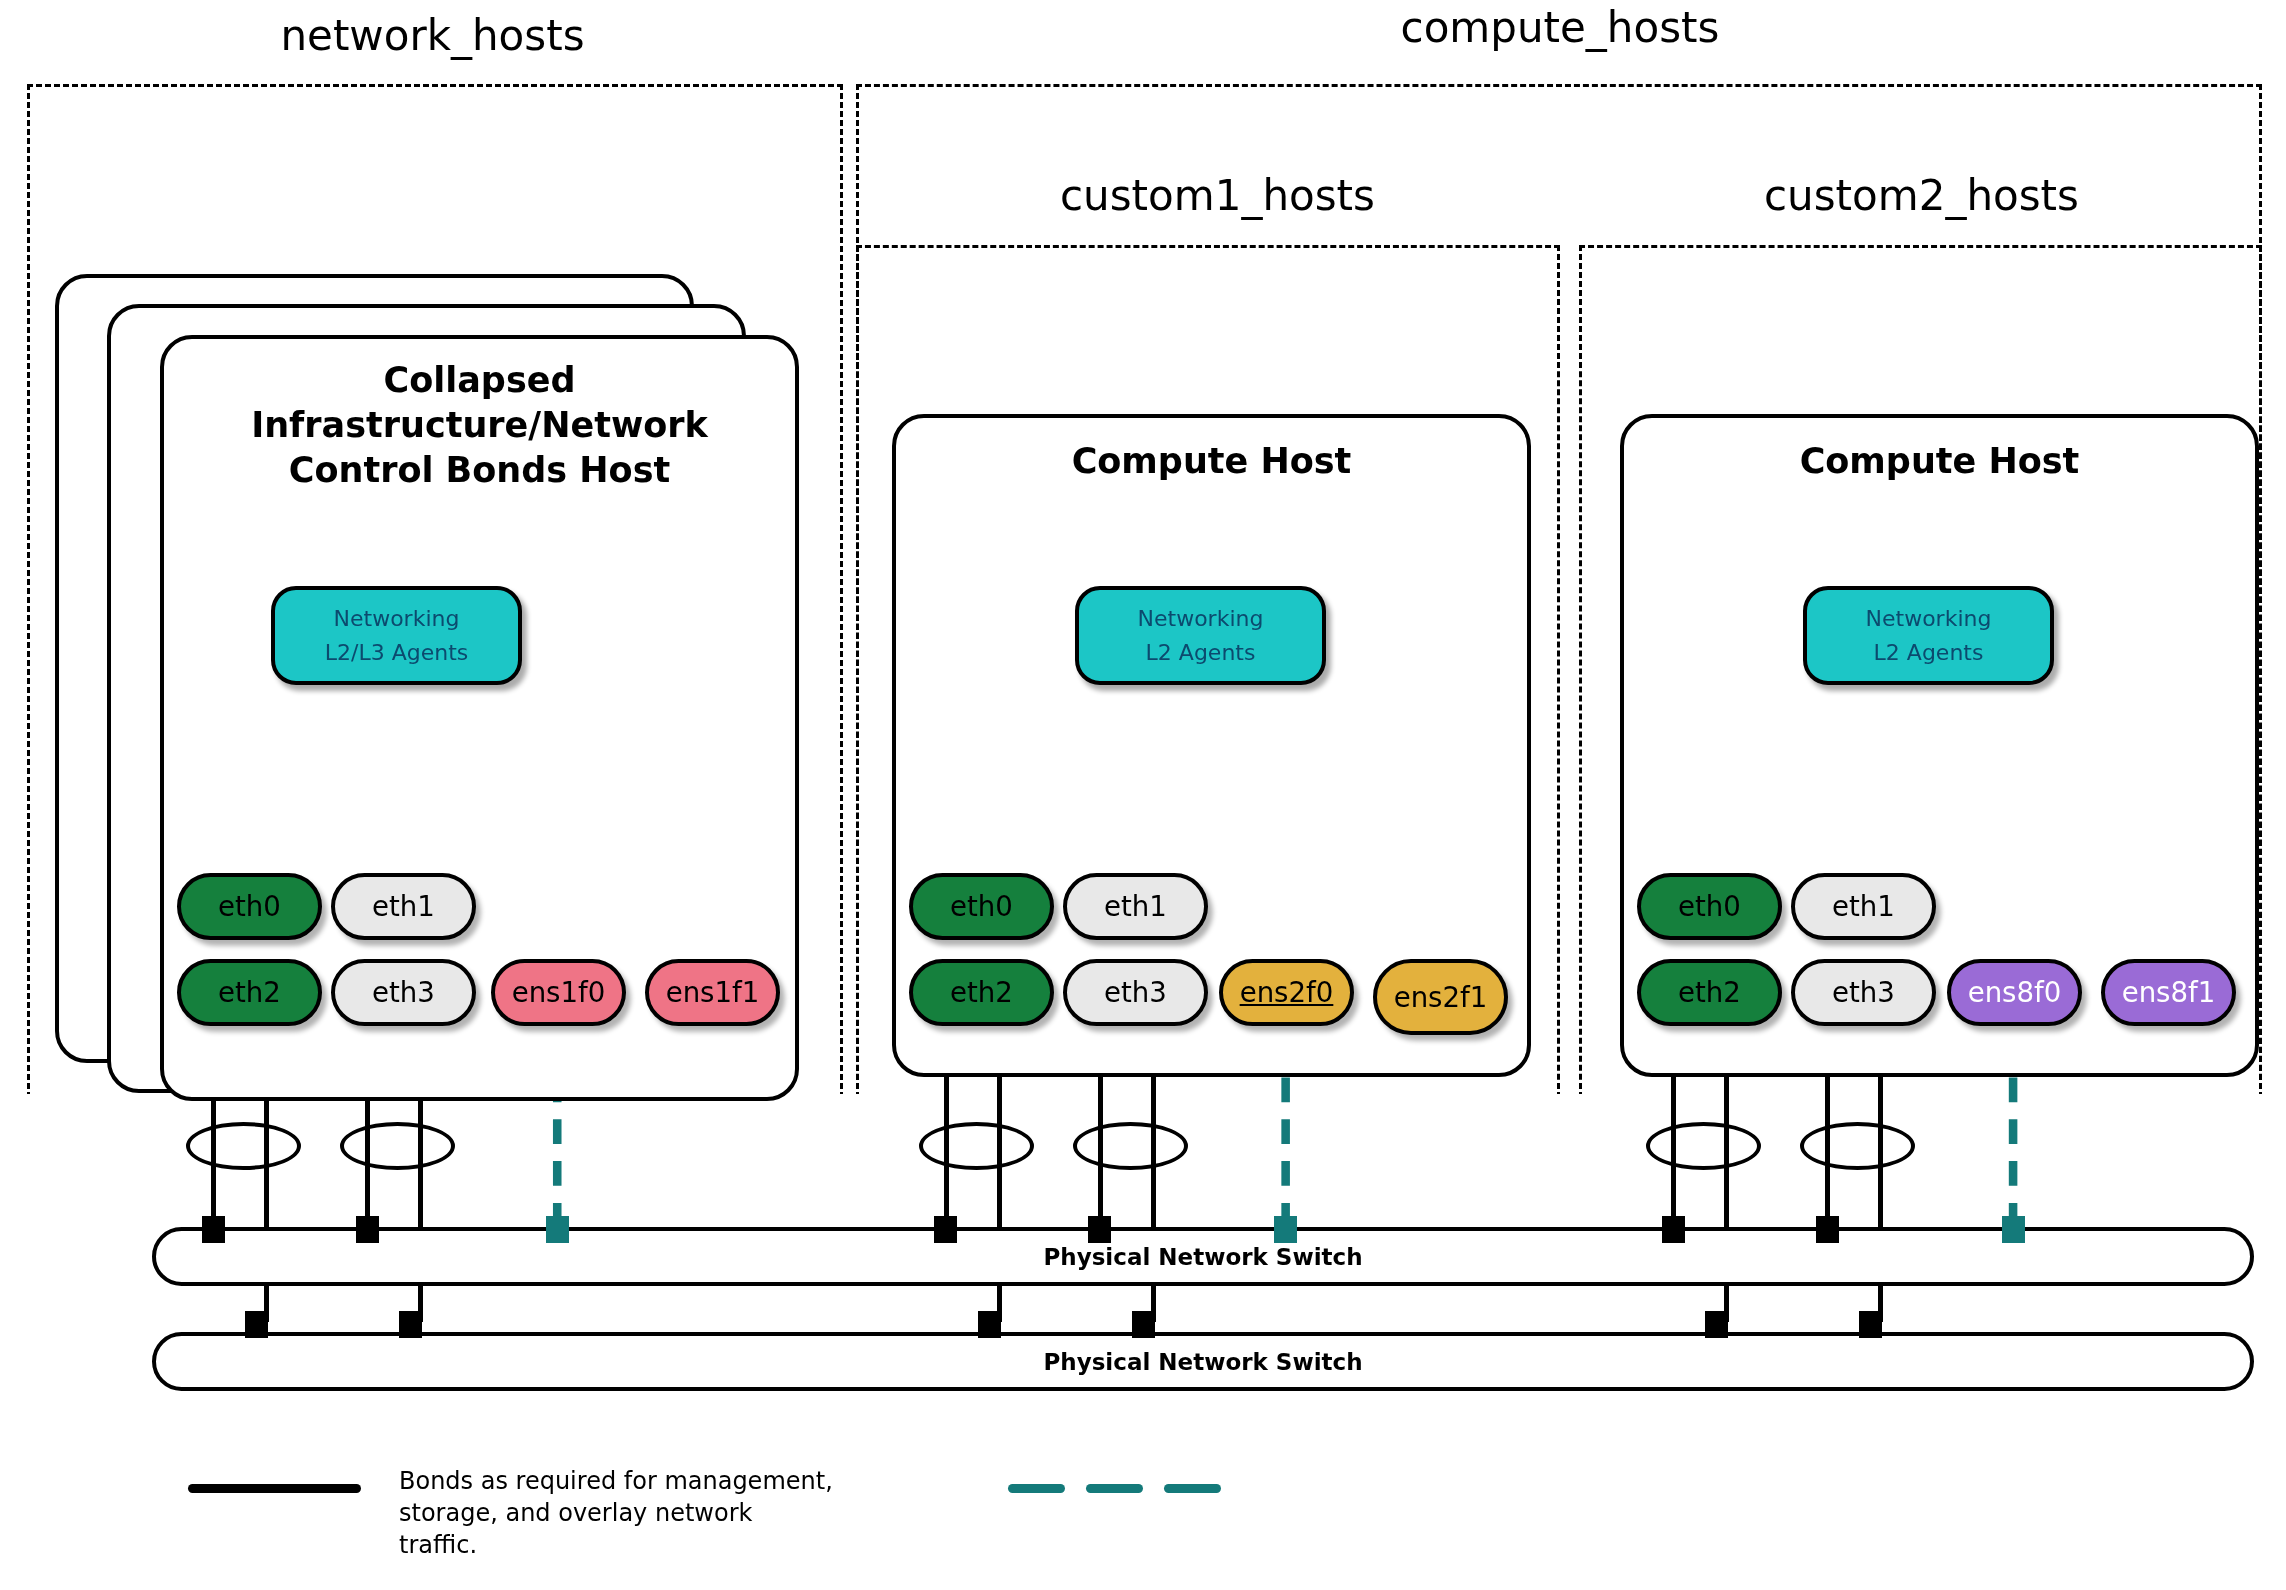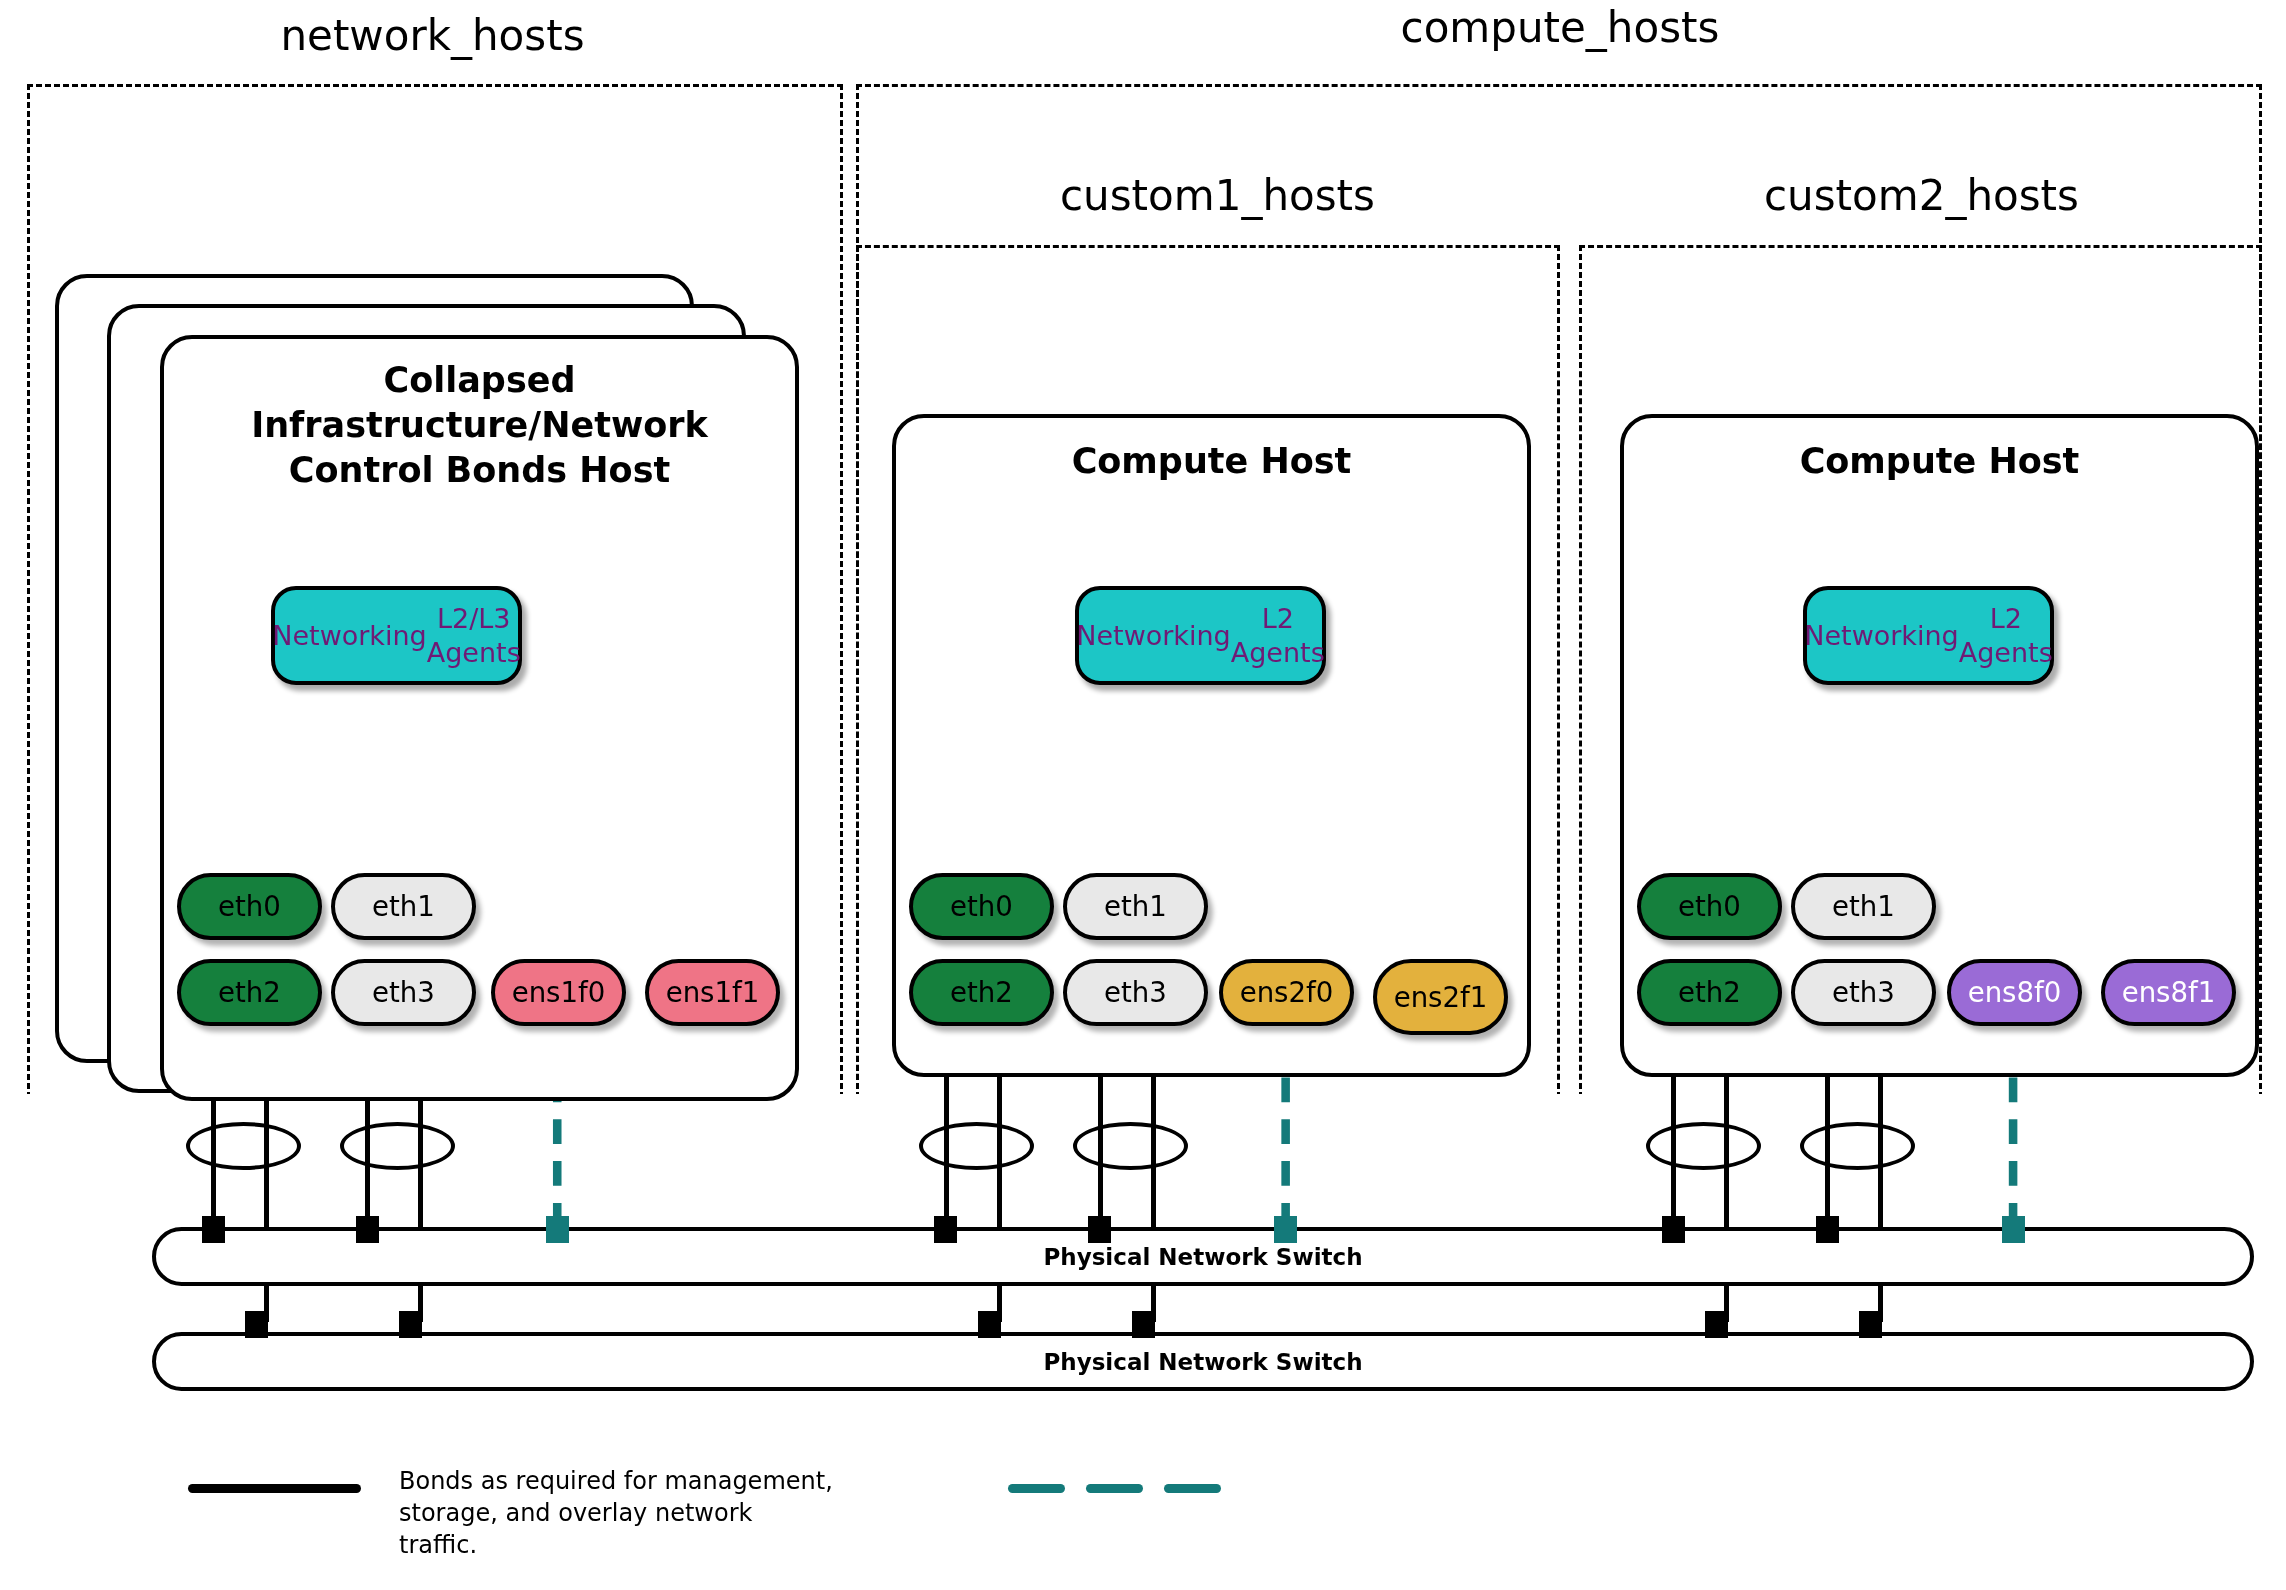--- a/index.html
+++ b/index.html
@@ -10,21 +10,21 @@
              font-family:"DejaVu Sans",sans-serif;text-align:center;}
   .grp-box{position:absolute;border:3.8px dashed #000;box-sizing:border-box;background:transparent;}
 
   .host-stack{position:absolute;}
   .host-card{position:absolute;background:#fff;border:4.8px solid #000;border-radius:32px;box-sizing:border-box;}
   .host-title{position:absolute;left:0;right:0;text-align:center;font-weight:bold;font-size:35px;
               line-height:45px;color:#000;font-family:"DejaVu Sans",sans-serif;}
 
   .agent-box{position:absolute;background:#1cc6c6;border:4.8px solid #000;border-radius:25px;
              box-sizing:border-box;display:flex;align-items:center;justify-content:center;
-             flex-direction:row;color:#701a75;font-size:27px;line-height:34px;text-align:center;
+             flex-direction:column;color:#0c4a6e;font-size:22px;line-height:34px;text-align:center;
              box-shadow:4.8px 5.7px 5.7px rgba(0,0,0,0.33);}
   .agent-box span{display:block;}
 
   .physnet-label{position:absolute;font-size:25px;color:#000;white-space:nowrap;
                  font-family:"DejaVu Sans",sans-serif;}
 
   .nic{position:absolute;border:4.8px solid #000;border-radius:950px;box-sizing:border-box;
        display:flex;align-items:center;justify-content:center;font-size:27.6px;color:#000;
        box-shadow:4.8px 5.7px 5.7px rgba(0,0,0,0.3);z-index:6;}
   .nic.gray-d{background:#15803d;}
@@ -181,21 +181,21 @@
 
   <div class="nic gray-d" style="left:177px;top:959px;width:145px;height:67px;">eth2</div>
   <div class="nic gray-l" style="left:331px;top:959px;width:145px;height:67px;">eth3</div>
   <div class="nic pink" style="left:491px;top:959px;width:135px;height:67px;">ens1f0</div>
   <div class="nic pink" style="left:645px;top:959px;width:135px;height:67px;">ens1f1</div>
 
   <div class="nic gray-d" style="left:909px;top:873px;width:145px;height:67px;">eth0</div>
   <div class="nic gray-l" style="left:1063px;top:873px;width:145px;height:67px;">eth1</div>
   <div class="nic gray-d" style="left:909px;top:959px;width:145px;height:67px;">eth2</div>
   <div class="nic gray-l" style="left:1063px;top:959px;width:145px;height:67px;">eth3</div>
-  <div class="nic gold" style="left:1219px;top:959px;width:135px;height:67px;">ens2f0</div>
+  <div class="nic gold" style="left:1219px;top:959px;width:135px;height:67px;text-decoration:underline;">ens2f0</div>
   <div class="nic gold" style="left:1373px;top:959px;width:135px;height:76px;">ens2f1</div>
 
   <div class="nic gray-d" style="left:1637px;top:873px;width:145px;height:67px;">eth0</div>
   <div class="nic gray-l" style="left:1791px;top:873px;width:145px;height:67px;">eth1</div>
   <div class="nic gray-d" style="left:1637px;top:959px;width:145px;height:67px;">eth2</div>
   <div class="nic gray-l" style="left:1791px;top:959px;width:145px;height:67px;">eth3</div>
   <div class="nic purple" style="left:1947px;top:959px;width:135px;height:67px;">ens8f0</div>
   <div class="nic purple" style="left:2101px;top:959px;width:135px;height:67px;">ens8f1</div>
 
   <div class="switch" style="left:152px;top:1227px;width:2102px;height:59px;">Physical Network Switch</div>

